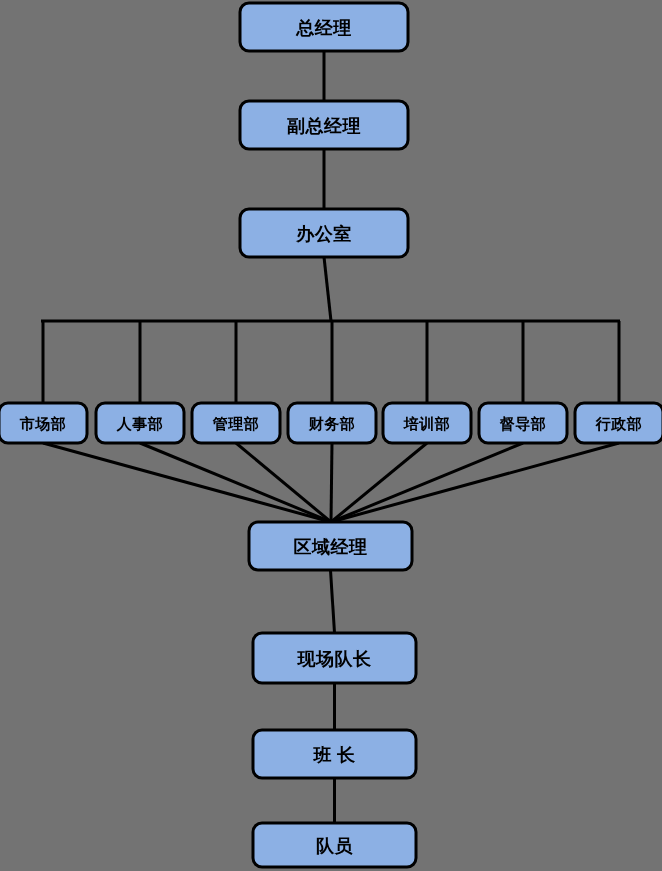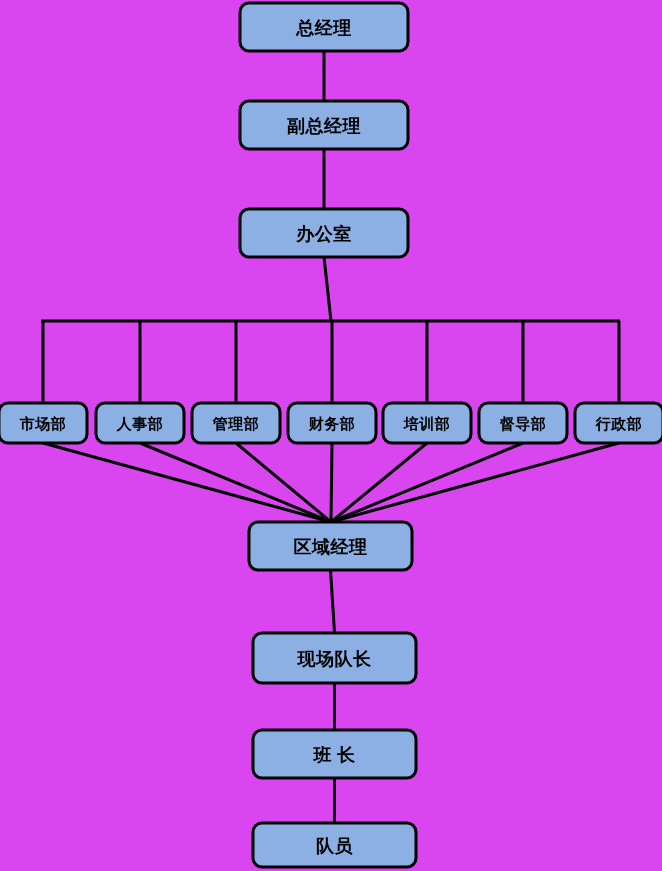--- a/index.html
+++ b/index.html
@@ -11,21 +11,21 @@
   body {
     width: 662px;
     height: 871px;
     font-family: "Liberation Serif", "DejaVu Serif", serif;
     overflow: hidden;
   }
   #org-chart-root {
     position: relative;
     width: 662px;
     height: 871px;
-    background: #d946ef;
+    background: #737373;
   }
   svg.org-svg {
     position: absolute;
     top: 0;
     left: 0;
     width: 662px;
     height: 871px;
   }
   .connector {
     stroke: #000000;

